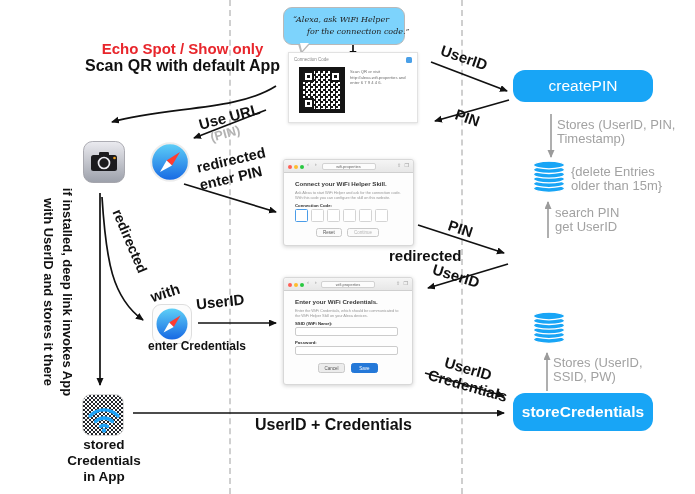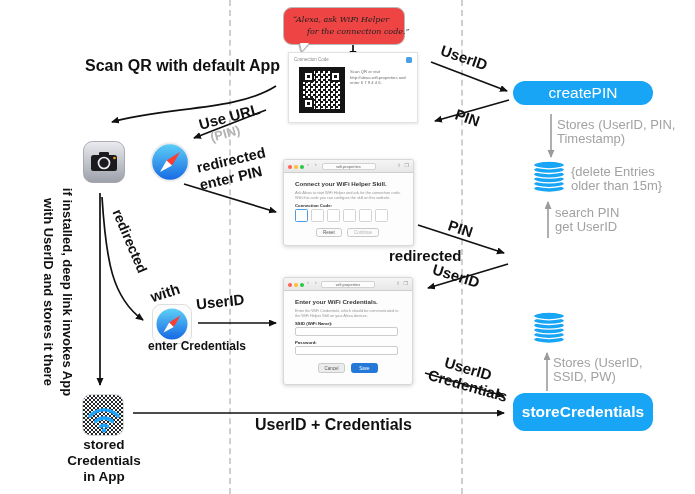--- a/index.html
+++ b/index.html
@@ -4,21 +4,21 @@
 <style>
   * { margin:0; padding:0; box-sizing:border-box; }
   body { background:#ffffff; font-family:"Liberation Sans", sans-serif; }
   #stage { position:relative; width:695px; height:494px; background:#ffffff; overflow:hidden; }
 
   .abs { position:absolute; }
   .dash-line { position:absolute; top:0; height:494px; width:0; border-left:2px dashed #cfcfcf; }
 
   
   .bubble { position:absolute; left:283px; top:7px; width:122px; height:38px;
-            border:1.5px solid #b9b9b9; border-radius:9px; background:#ef4444; }
+            border:1.5px solid #b9b9b9; border-radius:9px; background:#7dd3fc; }
   .bubble::after { content:""; position:absolute; left:14px; bottom:-10px;
             border-left:3px solid transparent; border-right:9px solid transparent;
             border-top:10px solid #b9b9b9; }
   .bubble::before { content:""; position:absolute; left:15.5px; bottom:-7px; z-index:1;
             border-left:2px solid transparent; border-right:7px solid transparent;
             border-top:8px solid #ffffff; }
   .bubble .l1, .bubble .l2 { font-family:"DejaVu Serif", serif; font-style:italic;
             font-size:8px; color:#222; white-space:nowrap; }
   .bubble .l1 { position:absolute; left:9px; top:7px; }
   .bubble .l2 { position:absolute; left:23px; top:19px; }
@@ -124,20 +124,21 @@
       <path d="M548 238 V202" marker-end="url(#ag)"></path>
       <path d="M547 391 V353" marker-end="url(#ag)"></path>
     </g>
   </svg>
 
   <div class="bubble">
     <div class="l1">“Alexa, ask WiFi Helper</div>
     <div class="l2">for the connection code.”</div>
   </div>
 
+  <div class="lbl red" style="left:90px; top:40px; width:185px; text-align:center; font-size:15px;">Echo Spot / Show only</div>
   <div class="lbl" style="left:80px; top:57px; width:205px; text-align:center; font-size:16px;">Scan QR with default App</div>
 
   <div class="ccwin">
     <div class="cc-title">Connection Code</div>
     <div class="cc-appicon"></div>
     <div class="qr-frame">
       <div class="qr-inner">
         <div class="finder f-tl"></div>
         <div class="finder f-tr"></div>
         <div class="finder f-bl"></div>
@@ -233,21 +234,21 @@
     <div class="tiny-p" style="left:11px; top:30px;">Enter the WiFi Credentials, which should be communicated to</div>
     <div class="tiny-p" style="left:11px; top:35px;">the WiFi Helper Skill on your Alexa devices.</div>
     <div class="tiny-lab" style="left:11px; top:43px;">SSID (WiFi Name):</div>
     <div class="mini-input" style="top:49px;"></div>
     <div class="tiny-lab" style="left:11px; top:62px;">Password:</div>
     <div class="mini-input" style="top:68px;"></div>
     <div class="mini-btn" style="left:34px; top:85px; width:27px; height:10px; line-height:9px; background:#ececec;">Cancel</div>
     <div class="mini-btn" style="left:67px; top:85px; width:27px; height:10px; line-height:9px; background:#2478d8; border-color:#2478d8; color:#ffffff;">Save</div>
   </div>
 
-  <div class="fn" style="top:81px; height:24px;border-radius:12px;">createPIN</div>
+  <div class="fn" style="top:70px; height:32px;border-radius:12px;">createPIN</div>
   <div class="fn" style="top:393px; height:38px;font-weight:bold;">storeCredentials</div>
 
   <div class="abs" style="left:532px; top:161px;">
     <svg width="34" height="32" viewBox="0 0 34 32">
       <g fill="#18a5f6" stroke="#ffffff" stroke-width="1.3">
         <ellipse cx="17" cy="27.5" rx="15.5" ry="3.8"></ellipse>
         <ellipse cx="17" cy="22.8" rx="15.5" ry="3.8"></ellipse>
         <ellipse cx="17" cy="18.1" rx="15.5" ry="3.8"></ellipse>
         <ellipse cx="17" cy="13.4" rx="15.5" ry="3.8"></ellipse>
         <ellipse cx="17" cy="8.7" rx="15.5" ry="3.8"></ellipse>

